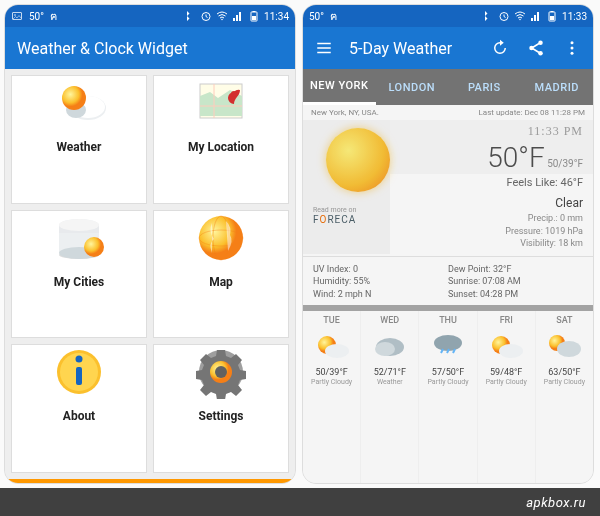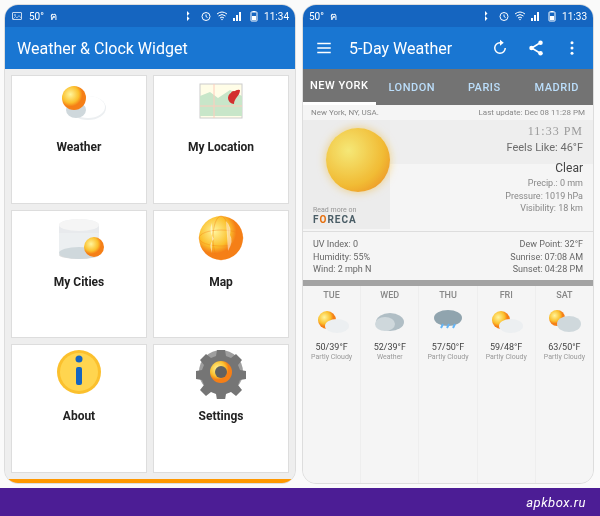--- a/index.html
+++ b/index.html
@@ -22,41 +22,41 @@
 .tile-icon{width:54px;height:54px;margin-bottom:10px}
 .tile-label{font-size:12px;font-weight:bold;color:#222}
 .accent{height:4px;background:#ff9800}
 .content{flex:1;background:#f5f5f5;display:flex;flex-direction:column;font-size:10px;color:#666}
 .topline{display:flex;justify-content:space-between;padding:3px 8px;font-size:8px;color:#888}
 .main{display:flex;padding:4px 10px;position:relative}
 .mapbg{position:absolute;inset:0;opacity:.08;background:linear-gradient(90deg,#888 0,#888 30%,transparent 30%),linear-gradient(180deg,#aaa 40%,transparent 40%);pointer-events:none}
 .sun-col{width:90px;display:flex;flex-direction:column;align-items:center;padding-top:4px}
 .sun{width:64px;height:64px;border-radius:50%;background:radial-gradient(circle at 35% 35%,#fff176,#fbc02d 60%,#f57f17);box-shadow:0 0 8px rgba(251,192,45,.6)}
 .foreca{margin-top:14px;font-size:7px;color:#999;text-align:left;align-self:flex-start}
-.foreca b{font-size:10px;color:#455a64;font-weight:700;letter-spacing:1px}
+.foreca b{font-size:10px;color:#455a64;font-weight:400;letter-spacing:1px}
 .foreca b span{color:#ef6c00}
 .info-col{flex:1;text-align:right}
 .big-time{font-family:cursive;font-size:12px;color:#999;letter-spacing:1px;margin-bottom:2px}
 .big-temp{font-size:28px;color:#444;font-weight:300}
 .hl{font-size:10px;color:#888}
 .feels{font-size:11px;color:#666;margin-top:2px}
 .cond{font-size:12px;color:#444;margin-top:7px}
 .metrics{font-size:9px;color:#888;line-height:1.4;margin-top:2px}
 .divider{height:1px;background:#ddd;margin:2px 0}
 .stats{display:flex;padding:4px 10px}
 .stats>div{flex:1;font-size:9px;color:#666;line-height:1.4}
-.stats>div:last-child{text-align:right}
+.stats>div:last-child{text-align:left}
 .forecast{display:flex;border-top:6px solid #a3a3a3;flex:1}
 .fday{flex:1;display:flex;flex-direction:column;align-items:center;border-right:1px solid #eee;padding:4px 0;cursor:pointer}
 .fday:last-child{border-right:none}
 .fday-name{font-size:9px;color:#888;font-weight:500;margin-bottom:4px}
 .fday-icon{width:38px;height:30px;margin:2px 0}
 .fday-temp{font-size:9px;color:#444;margin-top:4px}
 .fday-cond{font-size:7px;color:#999;margin-top:1px}
-.footer{position:absolute;bottom:0;left:0;right:0;height:28px;background:#4c1d95;color:#fff;display:flex;align-items:center;justify-content:flex-end;padding:0 14px;font-size:13px;font-style:italic;letter-spacing:.5px}
+.footer{position:absolute;bottom:0;left:0;right:0;height:28px;background:#404040;color:#fff;display:flex;align-items:center;justify-content:flex-end;padding:0 14px;font-size:13px;font-style:italic;letter-spacing:.5px}
 </style>
 </head>
 <body>
 
 <svg width="0" height="0" style="position:absolute">
 <defs>
 <g id="i-bt">
         <path d="M6 2v20l5-5-5-5 5-5-5-5z" fill="#fff"></path>
       </g>
 <g id="i-alarm">
@@ -291,20 +291,21 @@
       <span>Last update: Dec 08  11:28 PM</span>
     </div>
     <div class="main" style="position:relative">
       <div class="mapbg"></div>
       <div class="sun-col">
         <div class="sun"></div>
         <div class="foreca"><span>Read more on</span><br><b>F<span>O</span>RECA</b></div>
       </div>
       <div class="info-col">
         <div class="big-time">11:33 PM</div>
+        <div><span class="big-temp">50°F</span> <span class="hl">50/39°F</span></div>
         <div class="feels">Feels Like: 46°F</div>
         <div class="cond">Clear</div>
         <div class="metrics">
           <div>Precip.: 0 mm</div>
           <div>Pressure: 1019 hPa</div>
           <div>Visibility: 18 km</div>
         </div>
       </div>
     </div>
     <div class="divider"></div>
@@ -327,21 +328,21 @@
               <use href="#f-sunny"></use>
             </svg>
             <div class="fday-temp">50/39°F</div>
             <div class="fday-cond">Partly Cloudy</div>
           </div>
       <div class="fday">
             <div class="fday-name">WED</div>
             <svg class="fday-icon" viewBox="0 0 38 30">
               <use href="#f-cloudy"></use>
             </svg>
-            <div class="fday-temp">52/39°F</div>
+            <div class="fday-temp">52/71°F</div>
             <div class="fday-cond">Weather</div>
           </div>
       <div class="fday">
             <div class="fday-name">THU</div>
             <svg class="fday-icon" viewBox="0 0 38 30">
               <use href="#f-rain"></use>
             </svg>
             <div class="fday-temp">57/50°F</div>
             <div class="fday-cond">Partly Cloudy</div>
           </div>

